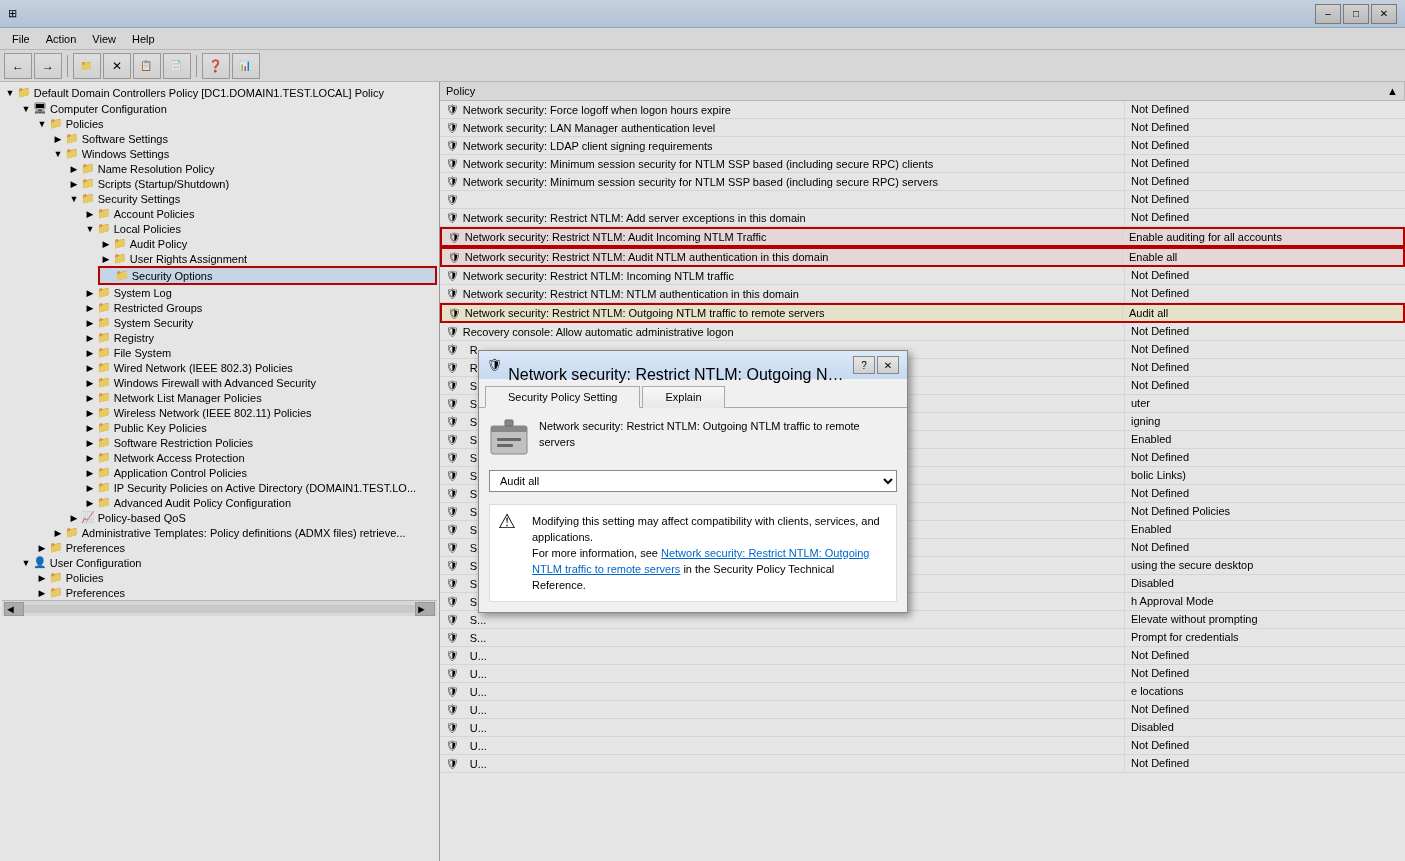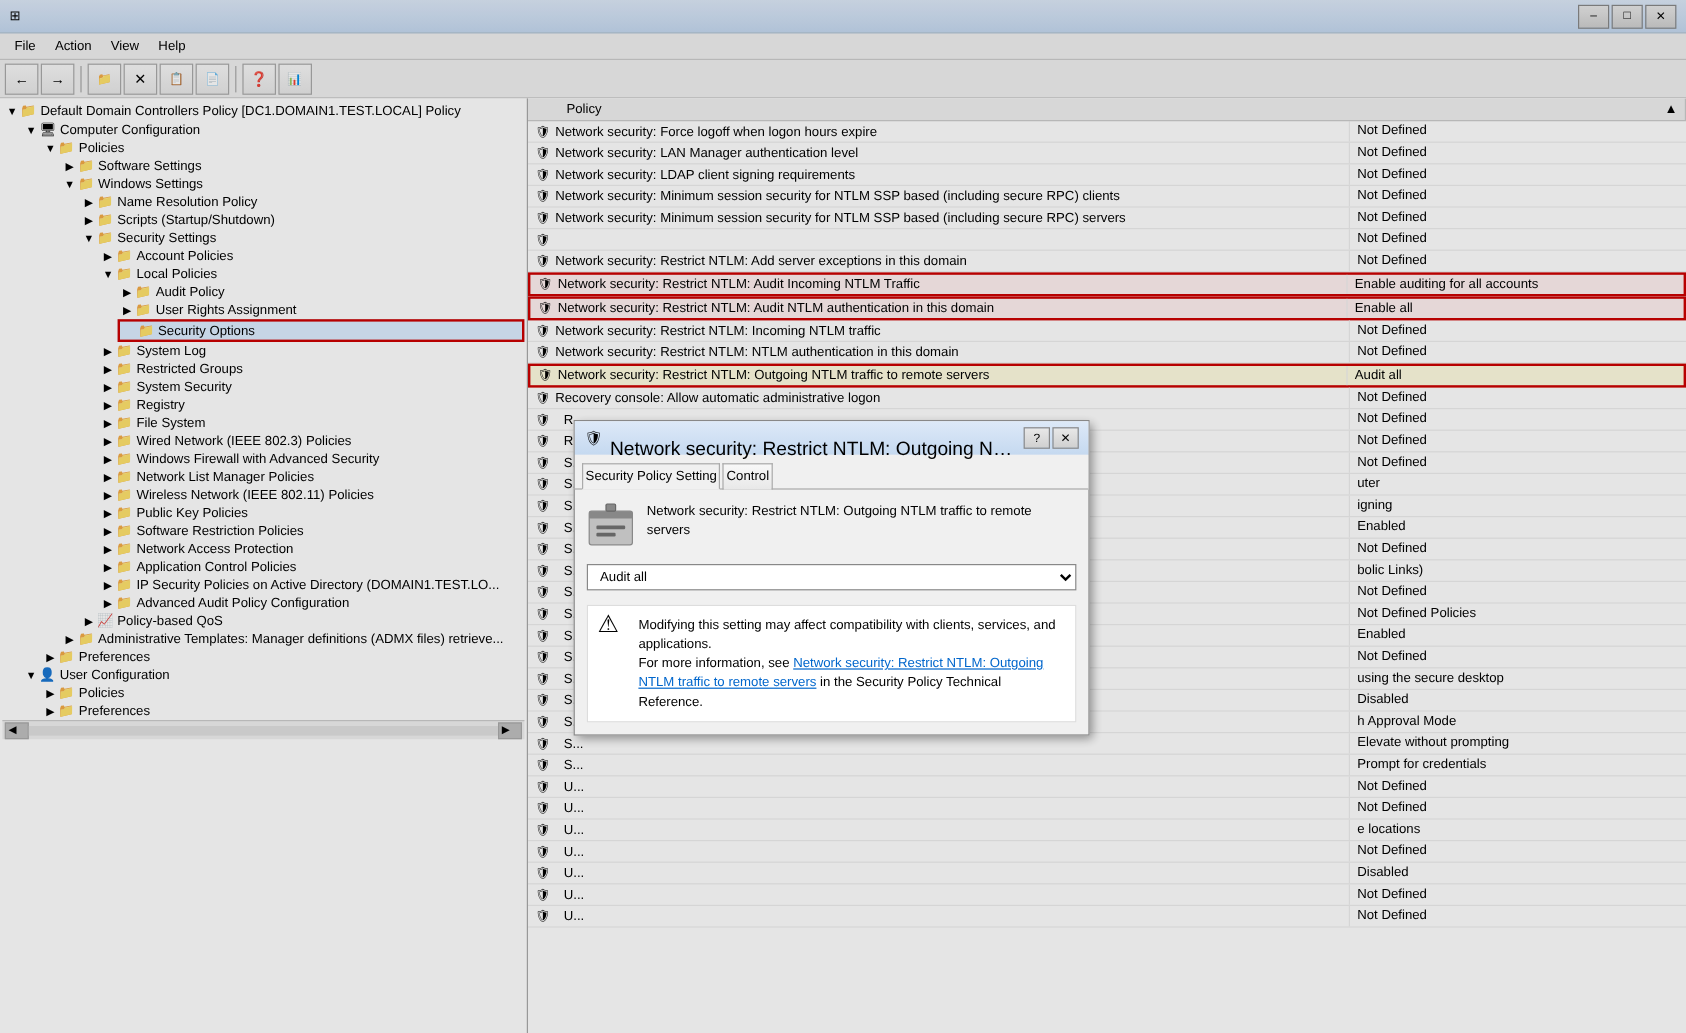--- a/index.html
+++ b/index.html
@@ -91,21 +91,21 @@
     .table-header {
       display: flex;
       background: #f0f0f0;
       border-bottom: 1px solid #ccc;
       position: sticky;
       top: 0;
       z-index: 10;
     }
     .col-policy { flex: 1; padding: 3px 6px; border-right: 1px solid #ccc; font-weight: normal; cursor: pointer; }
     .col-setting { width: 280px; padding: 3px 6px; font-weight: normal; cursor: pointer; }
-    .col-header-inner { display: flex; align-items: flex-end; justify-content: space-between; margin-left: 26px; }
+    .col-header-inner { display: flex; align-items: flex-end; justify-content: space-between; }
 
     
     .table-row {
       display: flex;
       border-bottom: 1px solid #eee;
       align-items: stretch;
       min-height: 18px;
     }
     .cell-policy {
       flex: 1;
@@ -157,21 +157,21 @@
       background: linear-gradient(to bottom, #e8e8e8, #d0d0d0);
       border: 1px solid #888;
       cursor: pointer;
       display: flex; align-items: center; justify-content: center;
       font-size: 10px;
     }
     
     
     .tab-bar { display: flex; padding: 6px 6px 0; border-bottom: 1px solid #aaa; background: #f0f0f0; }
     .tab {
-      padding: 4px 2px;
+      padding: 4px 22px;
       background: linear-gradient(to bottom, #f8f8f8, #e8e8e8);
       border: 1px solid #aaa;
       border-bottom: none;
       cursor: pointer;
       margin-right: 2px;
       position: relative;
       bottom: -1px;
     }
     .tab.active {
       background: #f0f0f0;
@@ -436,21 +436,21 @@
             <div style="display:flex;align-items:center;padding:1px 2px;cursor:pointer;">
               <span class="tree-arrow">▶</span>
               <span style="margin-right:3px;">📈</span>
               <span>Policy-based QoS</span>
             </div>
           </div>
 
           <div style="display:flex;align-items:center;padding:1px 2px;cursor:pointer;">
             <span class="tree-arrow">▶</span>
             <span style="margin-right:3px;color:#d4a017;">📁</span>
-            <span>Administrative Templates: Manager definitions (ADMX files) retrieve...</span>
+            <span>Administrative Templates: Policy definitions (ADMX files) retrieve...</span>
           </div>
         </div>
 
         <div style="display:flex;align-items:center;padding:1px 2px;cursor:pointer;">
           <span class="tree-arrow">▶</span>
           <span style="margin-right:3px;color:#d4a017;">📁</span>
           <span>Preferences</span>
         </div>
       </div>
     </div>
@@ -708,21 +708,21 @@
         <button class="modal-btn">?</button>
         <button class="modal-btn red">✕</button>
       </div>
     </div>
 
     <div class="tab-bar">
       <div class="tab active">
         <span>Security Policy Setting</span>
       </div>
       <div class="tab">
-        <span>Control</span>
+        <span>Explain</span>
       </div>
     </div>
 
     <div class="dialog-content">
 
       <div class="policy-desc-row">
         <div class="policy-big-icon">
           <svg width="40" height="40" viewBox="0 0 40 40">
             <rect x="2" y="8" width="36" height="28" rx="2" fill="#c0c0c0" stroke="#888"></rect>
             <rect x="2" y="8" width="36" height="6" rx="1" fill="#888"></rect>

